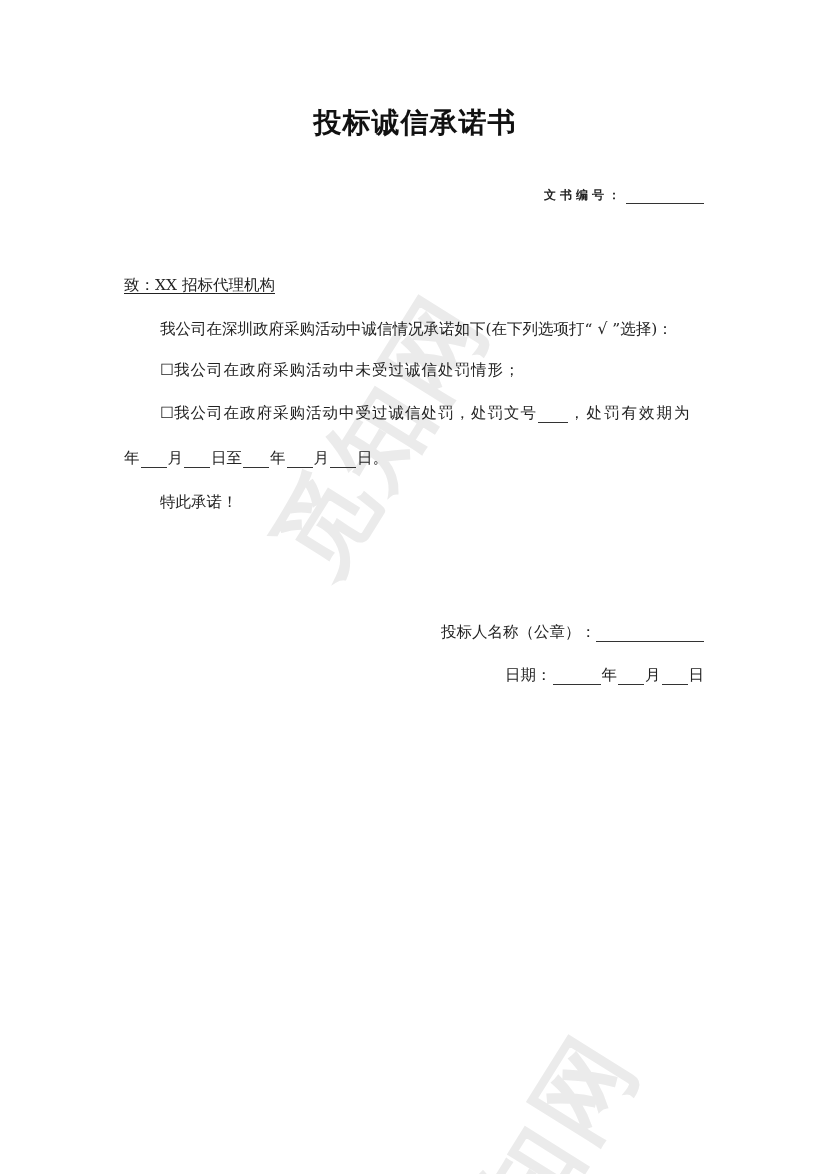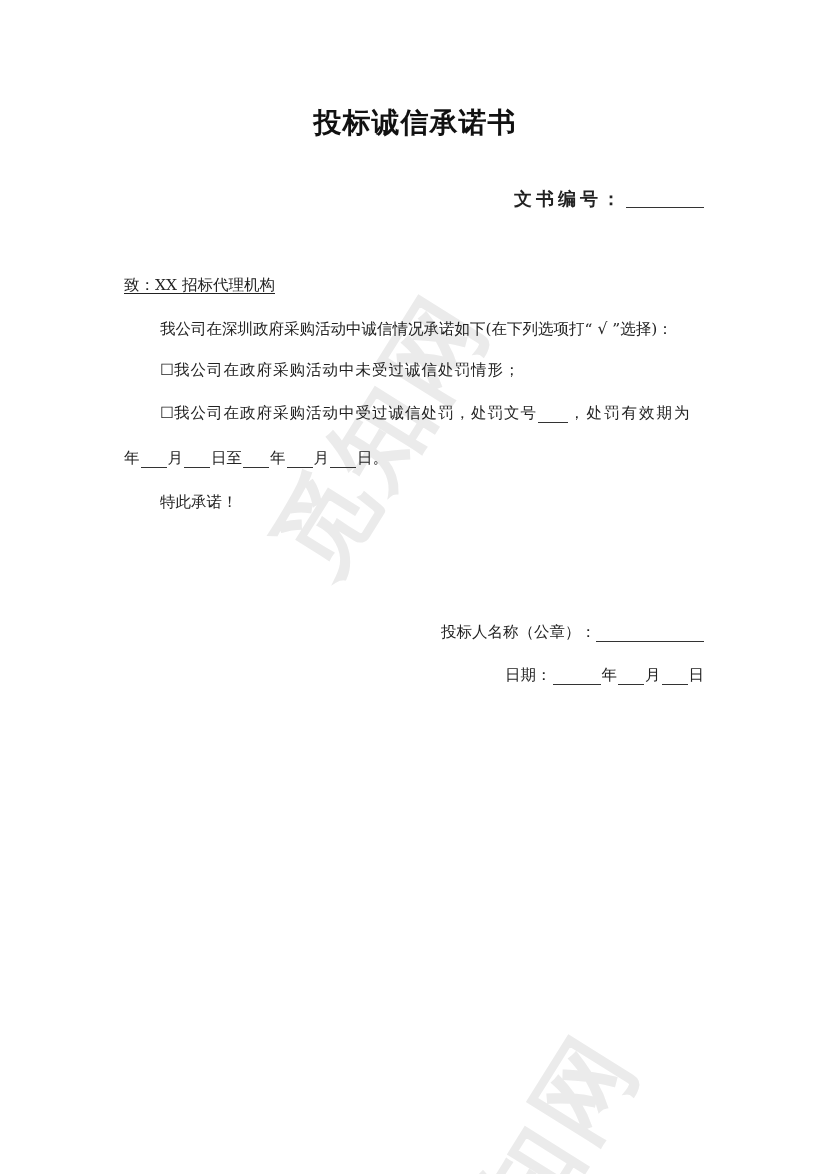--- a/index.html
+++ b/index.html
@@ -57,25 +57,25 @@
       font-size: 28px;
       letter-spacing: 1px;
       color: #111;
     }
     .docno {
       position: absolute;
       top: 187px;
       right: 126px;
       font-family: "DejaVu Sans", "Liberation Sans", sans-serif;
       font-weight: bold;
-      font-size: 18px;
+      font-size: 12px;
       letter-spacing: 4px;
       color: #222;
       display: flex;
-      align-items: center;
+      align-items: flex-end;
     }
     .blank {
       display: inline-block;
       border-bottom: 1.5px solid #333;
       height: 16px;
       vertical-align: bottom;
     }
     .line {
       position: absolute;
       font-size: 15.5px;

